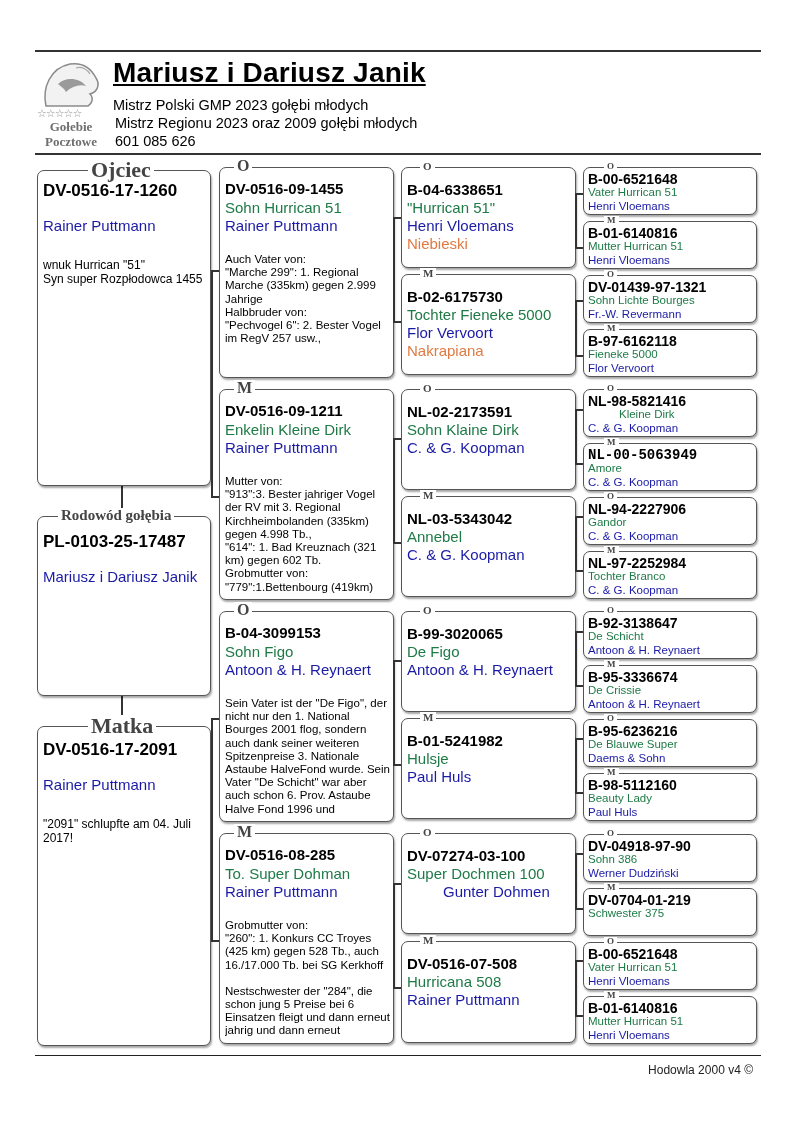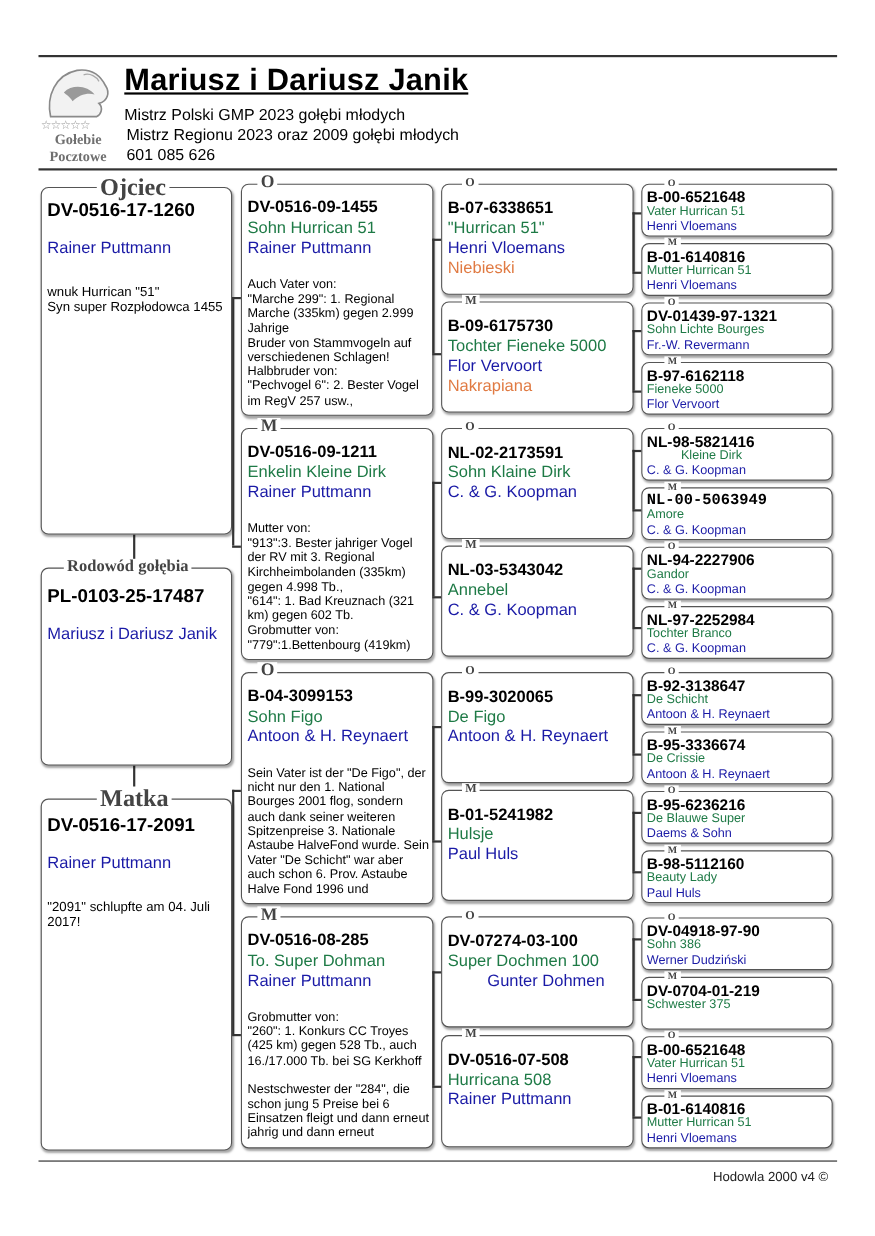--- a/index.html
+++ b/index.html
@@ -95,21 +95,20 @@
 
 <div class="c2" id="col2">
     <div class="box" style="left: 219px; top: 167px; width: 175px; height: 211px;">
       <div class="lbl" style="left: 14px; top: -10px; font-size: 16px;">O</div>
       <div class="ring" style="position: absolute; left: 5px; top: 12px;">DV-0516-09-1455</div>
       <div class="nm green" style="position: absolute; left: 5px; top: 31px;">Sohn Hurrican 51</div>
       <div class="nm blue" style="position: absolute; left: 5px; top: 49px;">Rainer Puttmann</div>
       <div class="note" style="position: absolute; left: 5px; top: 85px; width: 166px; height: 118px; overflow: hidden;">
         <div style="min-height: 13px;">Auch Vater von:</div>
         <div style="min-height: 13px;">"Marche 299": 1. Regional Marche (335km) gegen 2.999 Jahrige</div>
-        <div style="min-height: 13px;">Bruder von Stammvogeln auf verschiedenen Schlagen!</div>
         <div style="min-height: 13px;">Halbbruder von:</div>
         <div style="min-height: 13px;">"Pechvogel 6": 2. Bester Vogel im RegV 257 usw.,</div>
       </div>
     </div>
     <div class="box" style="left: 219px; top: 389px; width: 175px; height: 211px;">
       <div class="lbl" style="left: 14px; top: -10px; font-size: 16px;">M</div>
       <div class="ring" style="position: absolute; left: 5px; top: 12px;">DV-0516-09-1211</div>
       <div class="nm green" style="position: absolute; left: 5px; top: 31px;">Enkelin Kleine Dirk</div>
       <div class="nm blue" style="position: absolute; left: 5px; top: 49px;">Rainer Puttmann</div>
       <div class="note" style="position: absolute; left: 5px; top: 85px; width: 166px; height: 118px; overflow: hidden;">
@@ -139,28 +138,28 @@
         <div style="min-height: 13px;">"260": 1. Konkurs CC Troyes (425 km) gegen 528 Tb., auch 16./17.000 Tb. bei SG Kerkhoff</div>
         <div style="min-height: 13px;"></div>
         <div style="min-height: 13px;">Nestschwester der "284", die schon jung 5 Preise bei 6 Einsatzen fleigt und dann erneut jahrig und dann erneut</div>
       </div>
     </div>
   </div>
 
 <div class="c3" id="col3">
     <div class="box" style="left: 401px; top: 167px; width: 175px; height: 101px;">
       <div class="lbl" style="left: 18px; top: -7px; font-size: 11px;">O</div>
-      <div class="ring" style="position: absolute; left: 5px; top: 13px;">B-07-6338651</div>
+      <div class="ring" style="position: absolute; left: 5px; top: 13px;">B-04-6338651</div>
       <div class="nm green" style="position: absolute; left: 5px; top: 31px;">"Hurrican 51"</div>
       <div class="nm blue" style="position: absolute; left: 5px; top: 49px;">Henri Vloemans</div>
       <div class="nm orange" style="position: absolute; left: 5px; top: 67px;">Niebieski</div>
     </div>
     <div class="box" style="left: 401px; top: 274px; width: 175px; height: 101px;">
       <div class="lbl" style="left: 18px; top: -7px; font-size: 11px;">M</div>
-      <div class="ring" style="position: absolute; left: 5px; top: 13px;">B-09-6175730</div>
+      <div class="ring" style="position: absolute; left: 5px; top: 13px;">B-02-6175730</div>
       <div class="nm green" style="position: absolute; left: 5px; top: 31px;">Tochter Fieneke 5000</div>
       <div class="nm blue" style="position: absolute; left: 5px; top: 49px;">Flor Vervoort</div>
       <div class="nm orange" style="position: absolute; left: 5px; top: 67px;">Nakrapiana</div>
     </div>
     <div class="box" style="left: 401px; top: 389px; width: 175px; height: 101px;">
       <div class="lbl" style="left: 18px; top: -7px; font-size: 11px;">O</div>
       <div class="ring" style="position: absolute; left: 5px; top: 13px;">NL-02-2173591</div>
       <div class="nm green" style="position: absolute; left: 5px; top: 31px;">Sohn Klaine Dirk</div>
       <div class="nm blue" style="position: absolute; left: 5px; top: 49px;">C. &amp; G. Koopman</div>
       <div class="nm orange" style="position: absolute; left: 5px; top: 67px;"></div>

